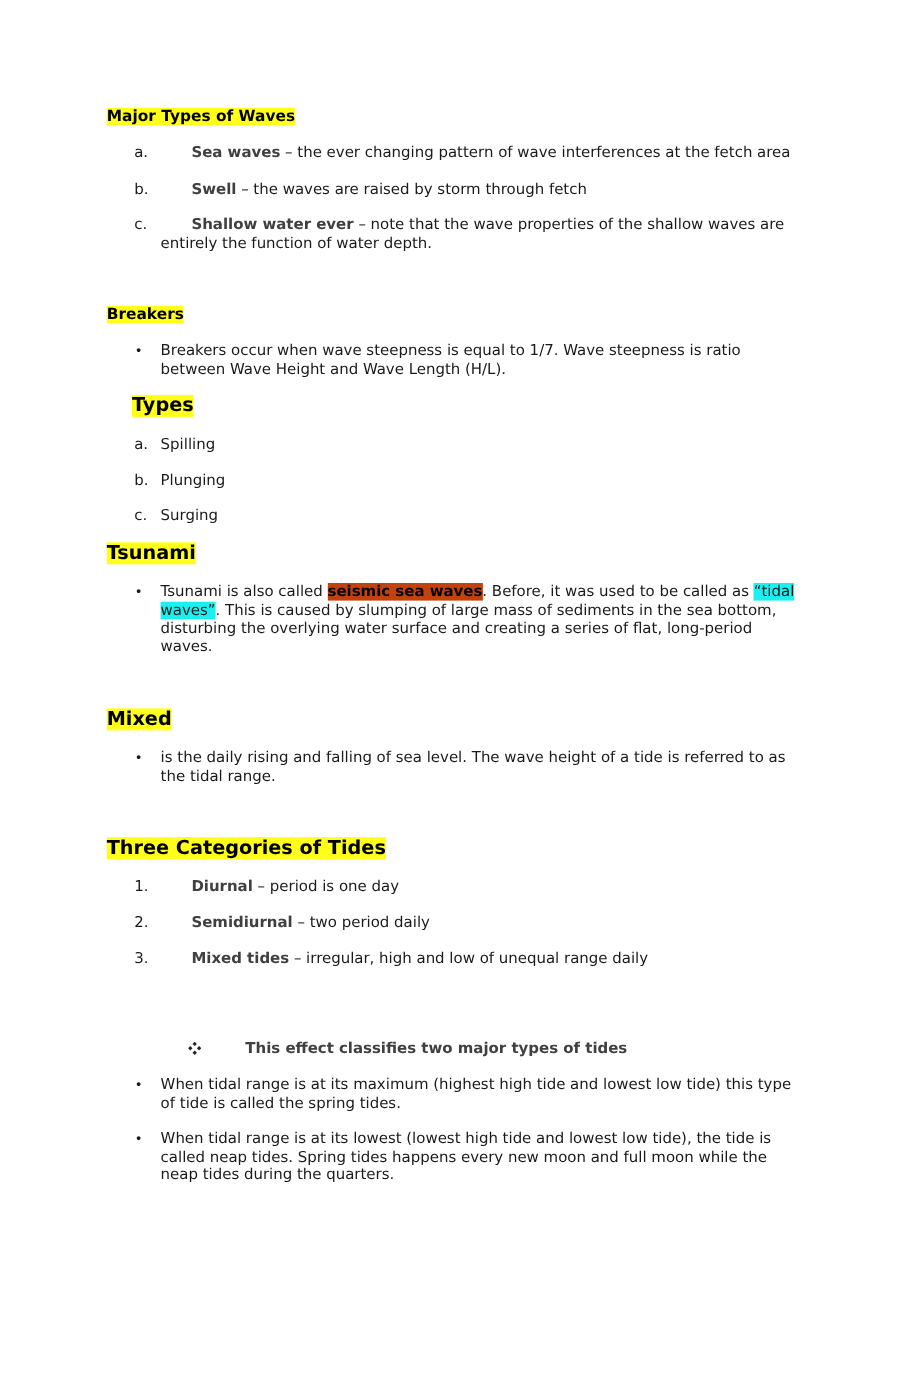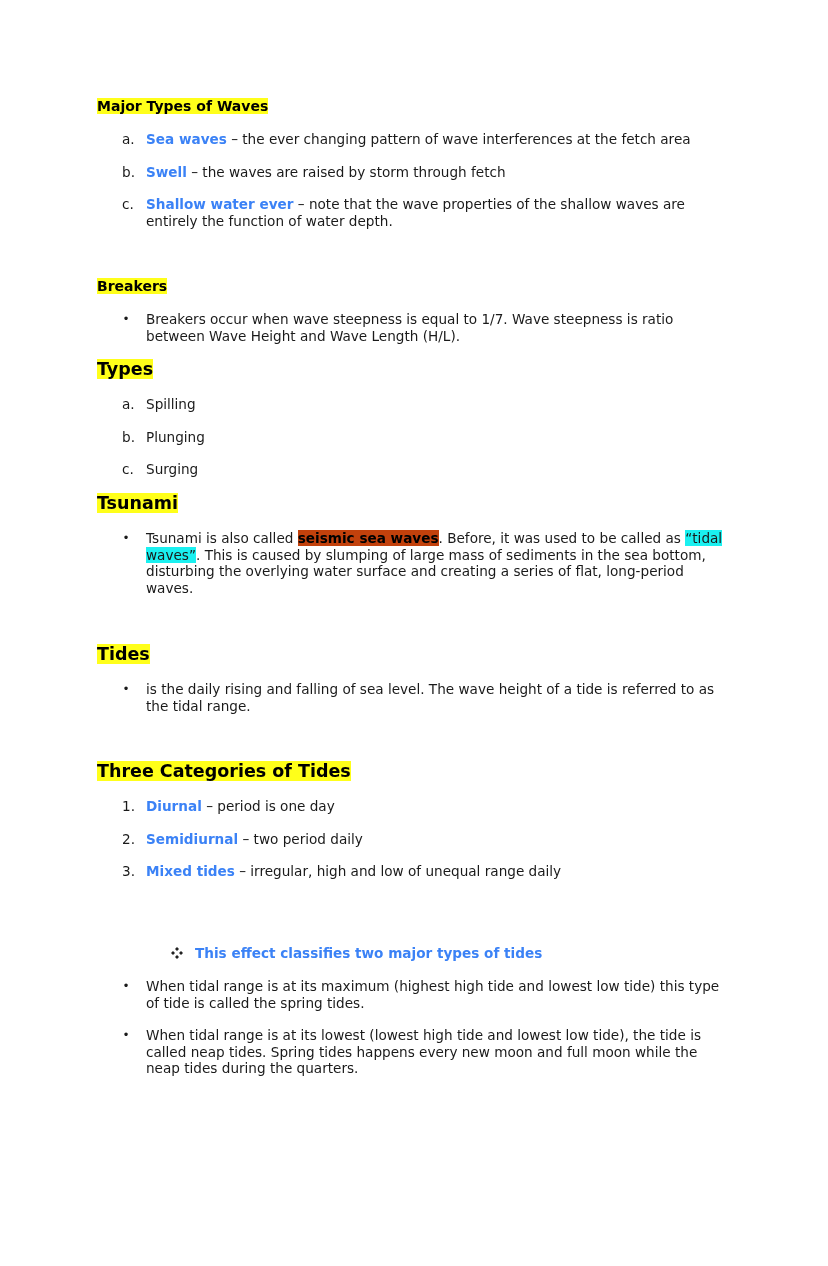--- a/index.html
+++ b/index.html
@@ -5,21 +5,21 @@
   html, body { margin:0; padding:0; background:#ffffff; }
   body { width:828px; height:1266px; position:relative; overflow:hidden;
          font-family:"DejaVu Sans", "Liberation Sans", sans-serif; color:#1a1a1a; font-size:13.6px; line-height:16.5px; }
   .page { position:absolute; left:0; top:0; width:828px; height:1266px; }
   .hl { background:#ffff1a; font-weight:bold; color:#000; }
   .h-small { position:absolute; left:97px; font-size:14px; line-height:18px; }
   .h-large { position:absolute; left:97px; font-size:17.5px; line-height:22px; }
   .item { position:absolute; left:146px; width:585px; }
   .marker { position:absolute; left:-24px; width:20px; text-align:left; }
   .bullet-marker { position:absolute; left:-26px; width:12px; text-align:center; font-size:12px; }
-  .red { color:#3b82f6; font-weight:bold; }
+  .red { color:#404040; font-weight:bold;margin-left:28px; }
   .cyan { background:#1af0f0; }
   .cyan-bold { background:#c2410c; font-weight:bold; color:#000; }
   .arrow-icon { position:absolute; left:-26px; top:1px; width:14px; height:14px; }
   .diamond-icon { position:absolute; left:-24px; top:2px; width:12px; height:12px; }
 </style>
 </head>
 <body>
 
 <div class="page">
 
@@ -40,21 +40,21 @@
   </div>
 
   <div class="h-small" style="top:277px;">
     <span class="hl">Breakers</span>
   </div>
   <div class="item" style="top:311px;">
     <span class="bullet-marker">•</span>
     <span>Breakers occur when wave steepness is equal to 1/7. Wave steepness is ratio between Wave Height and Wave Length (H/L).</span>
   </div>
 
-  <div class="h-large" style="top:358px;">
+  <div class="h-large" style="top:358px;margin-left:23px;">
     <span class="hl">Types</span>
   </div>
   <div class="item" style="top:396px;">
     <span class="marker">a.</span>
     <span>Spilling</span>
   </div>
   <div class="item" style="top:429px;">
     <span class="marker">b.</span>
     <span>Plunging</span>
   </div>
@@ -65,21 +65,21 @@
 
   <div class="h-large" style="top:492px;">
     <span class="hl">Tsunami</span>
   </div>
   <div class="item" style="top:530px;">
     <span class="bullet-marker">•</span>
     <span>Tsunami is also called </span><span class="cyan-bold">seismic sea waves</span><span>. Before, it was used to be called as </span><span class="cyan">“tidal waves”</span><span>. This is caused by slumping of large mass of sediments in the sea bottom, disturbing the overlying water surface and creating a series of flat, long-period waves.</span>
   </div>
 
   <div class="h-large" style="top:643px;">
-    <span class="hl">Tides</span>
+    <span class="hl">Mixed</span>
   </div>
   <div class="item" style="top:681px;">
     <span class="bullet-marker">•</span>
     <span>is the daily rising and falling of sea level. The wave height of a tide is referred to as the tidal range.</span>
   </div>
 
   <div class="h-large" style="top:760px;">
     <span class="hl">Three Categories of Tides</span>
   </div>
   <div class="item" style="top:798px;">

